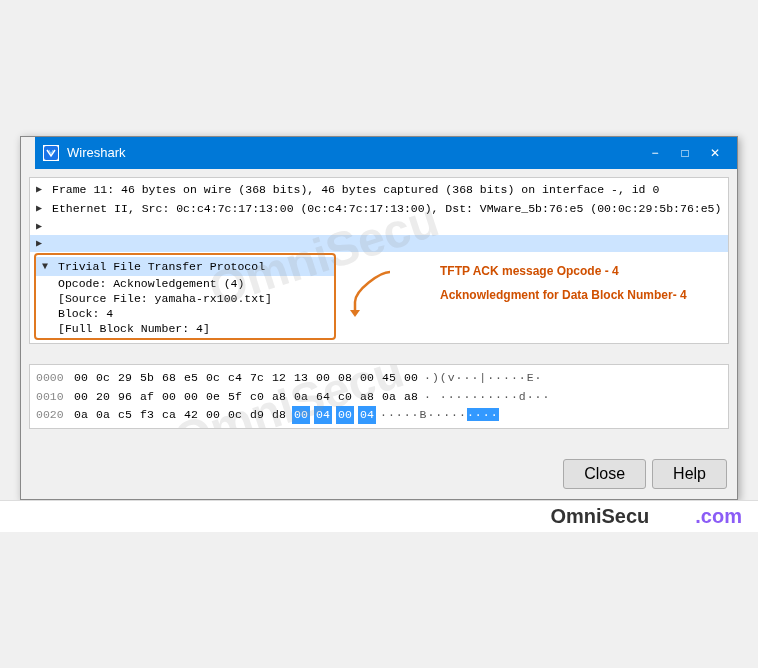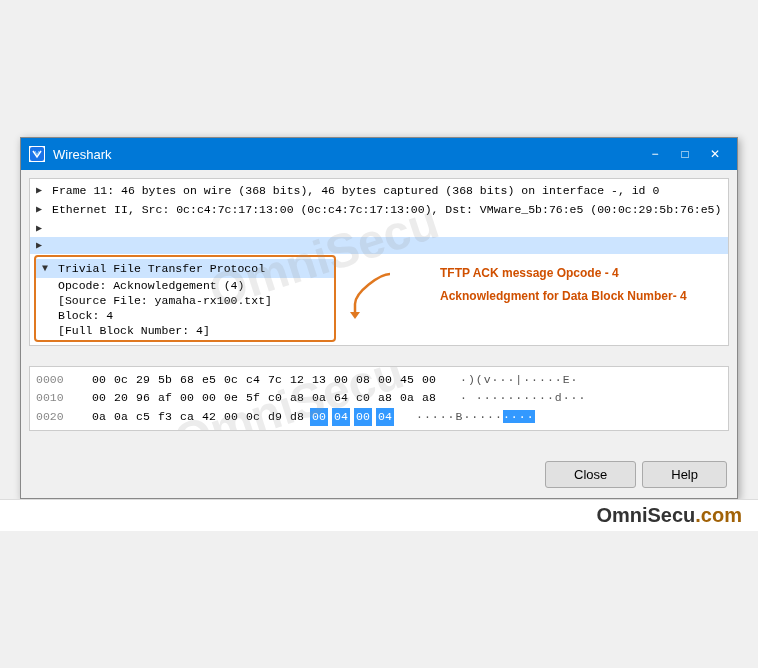--- a/index.html
+++ b/index.html
@@ -24,20 +24,21 @@
       flex-direction: column;
     }
 
     .titlebar {
       background: #0078d7;
       color: white;
       display: flex;
       align-items: center;
       padding: 6px 8px;
       height: 32px;
+      margin-left: 14px;
     }
 
     .titlebar-icon {
       width: 16px;
       height: 16px;
       margin-right: 8px;
       background: #fff;
       display: flex;
       align-items: center;
       justify-content: center;
@@ -141,21 +142,21 @@
       background: white;
       border: 1px solid #ccc;
       margin-top: 4px;
       padding: 4px 6px;
       font-family: 'Courier New', monospace;
       font-size: 11.5px;
     }
 
     .hex-row {
       display: flex;
-      gap: 22px;
+      gap: 4px;
       line-height: 1.6;
       align-items: center;
     }
 
     .hex-offset {
       color: #888;
       min-width: 32px;
     }
 
     .hex-bytes {
@@ -181,26 +182,26 @@
 
     
     .bottom-bar {
       display: flex;
       justify-content: flex-end;
       padding: 4px 2px 2px 2px;
       gap: 6px;
     }
 
     .btn {
-      padding: 5px 28px;
+      padding: 5px 20px;
       background: #e1e1e1;
       border: 1px solid #aaa;
       border-radius: 3px;
       cursor: pointer;
-      font-size: 13px;
+      font-size: 16px;
       margin-top: 20px;
     }
 
     .btn.primary {
       background: #e1e1e1;
     }
 
     .callout-text {
       color: #d05000;
       font-size: 12px;
@@ -214,21 +215,22 @@
     .omnisecu-logo {
       font-size: 20px;
       font-weight: bold;
     }
 
     .omnisecu-logo .omni {
       color: #333;
     }
 
     .omnisecu-logo .dot-com {
-      color: #a16207;
+      color: #8b5cf6;
+      padding-left: 46px;
     }
 
     
     .panel-separator {
       height: 4px;
     }
 
     .panel-wrapper {
       position: relative;
       overflow: hidden;

